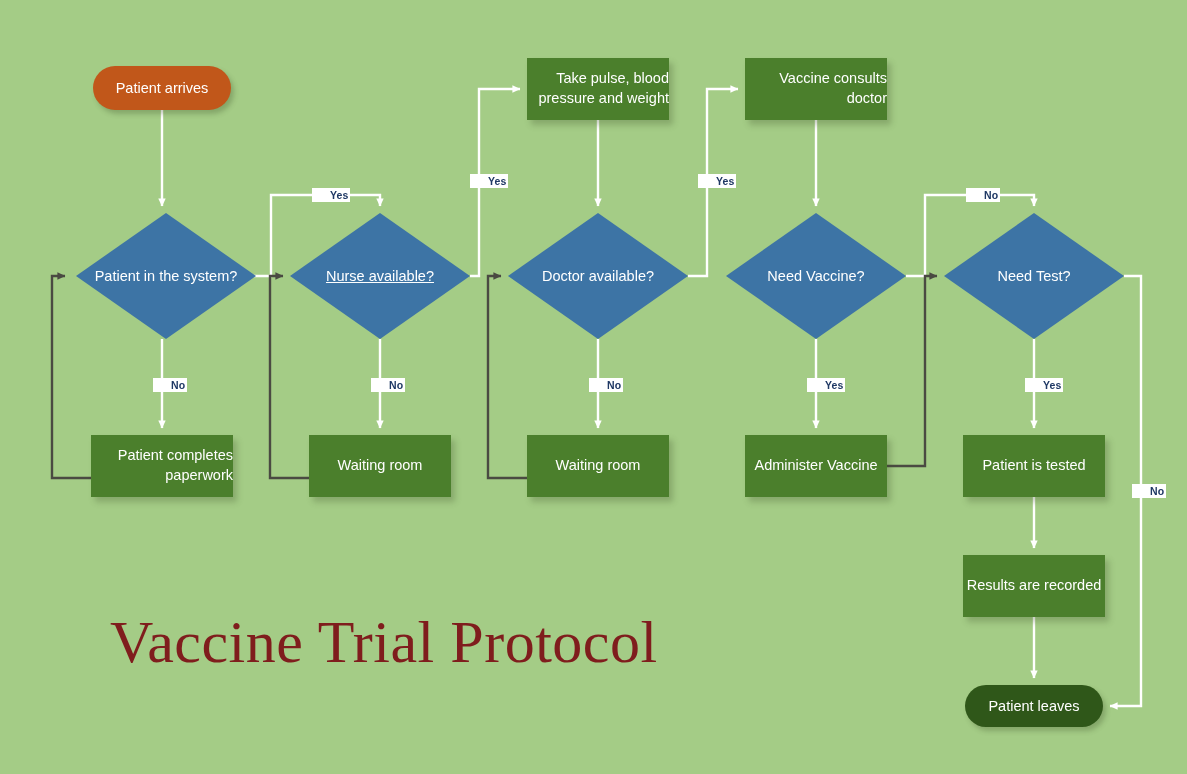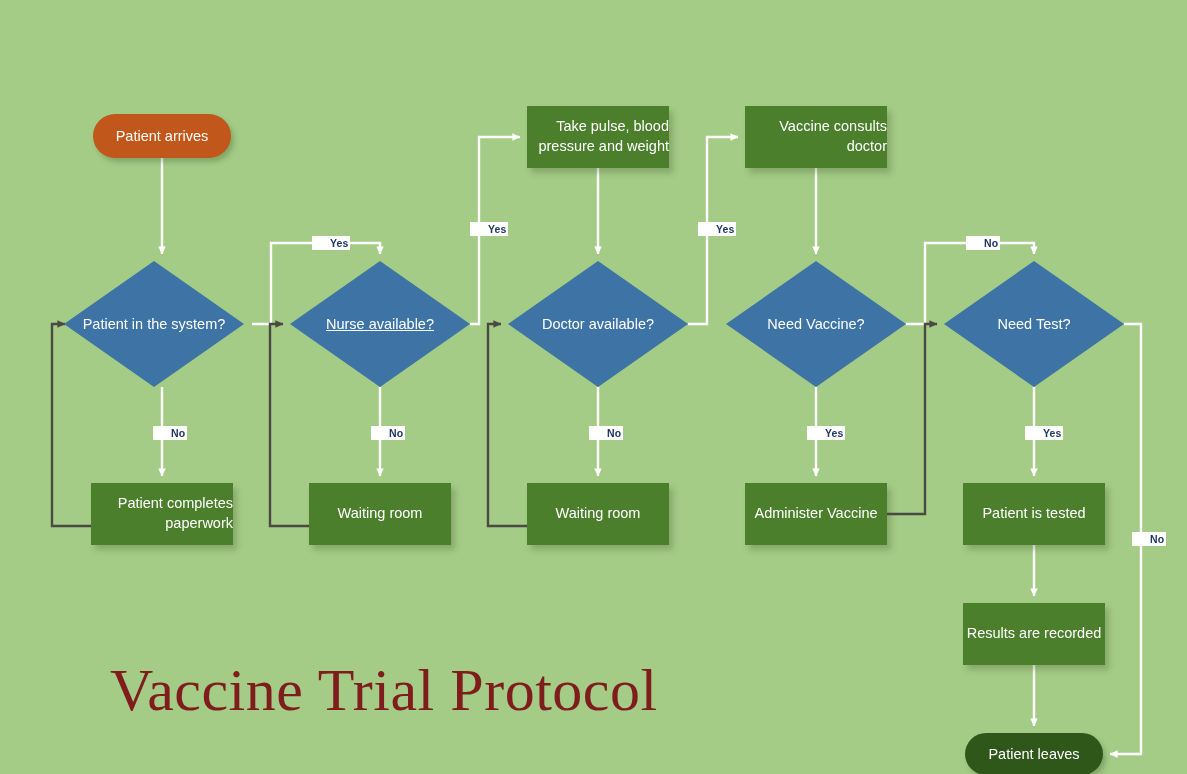--- a/index.html
+++ b/index.html
@@ -3,21 +3,21 @@
 <meta charset="utf-8">
 <style>
   html,body{margin:0;padding:0;}
   body{
     width:1187px;height:774px;
     background:#a4cc86;
     font-family:"Liberation Sans", sans-serif;
     overflow:hidden;
     position:relative;
   }
-  #canvas{position:absolute;left:0;top:0;width:1187px;height:598px;margin-top:48px;}
+  #canvas{position:absolute;left:0;top:0;width:1187px;height:598px;}
   svg#wires{position:absolute;left:0;top:0;width:1187px;height:774px;pointer-events:none;}
 
   .node{position:absolute;box-sizing:border-box;display:flex;align-items:center;justify-content:center;text-align:center;color:#ffffff;}
 
   .terminal{
     border-radius:22px;
     background:#c1571a;
     font-size:14.5px;
     box-shadow:3px 4px 5px rgba(60,80,40,.30);
   }
@@ -125,21 +125,21 @@
       <path d="M527,478 L488,478 L488,276 L501,276" marker-end="url(#gArrow)"></path>
 
       <path d="M887,466 L925,466 L925,276 L937,276" marker-end="url(#gArrow)"></path>
     </g>
   </svg>
 
   <div class="node terminal" style="left:93px;top:66px;width:138px;height:44px;">
     <span>Patient arrives</span>
   </div>
 
-  <div class="node decision" style="left:64px;top:213px;width:180px;height:126px;">
+  <div class="node decision" style="left:76px;top:213px;width:180px;height:126px;">
     <span class="dshape"></span>
     <span class="dlabel">Patient in the system?</span>
   </div>
 
   <div class="node process" style="left:91px;top:435px;width:142px;height:62px;padding-left:8px;">
     <span>Patient completes paperwork</span>
   </div>
 
   <div class="node decision" style="left:290px;top:213px;width:180px;height:126px;text-decoration:underline;">
     <span class="dshape"></span>

